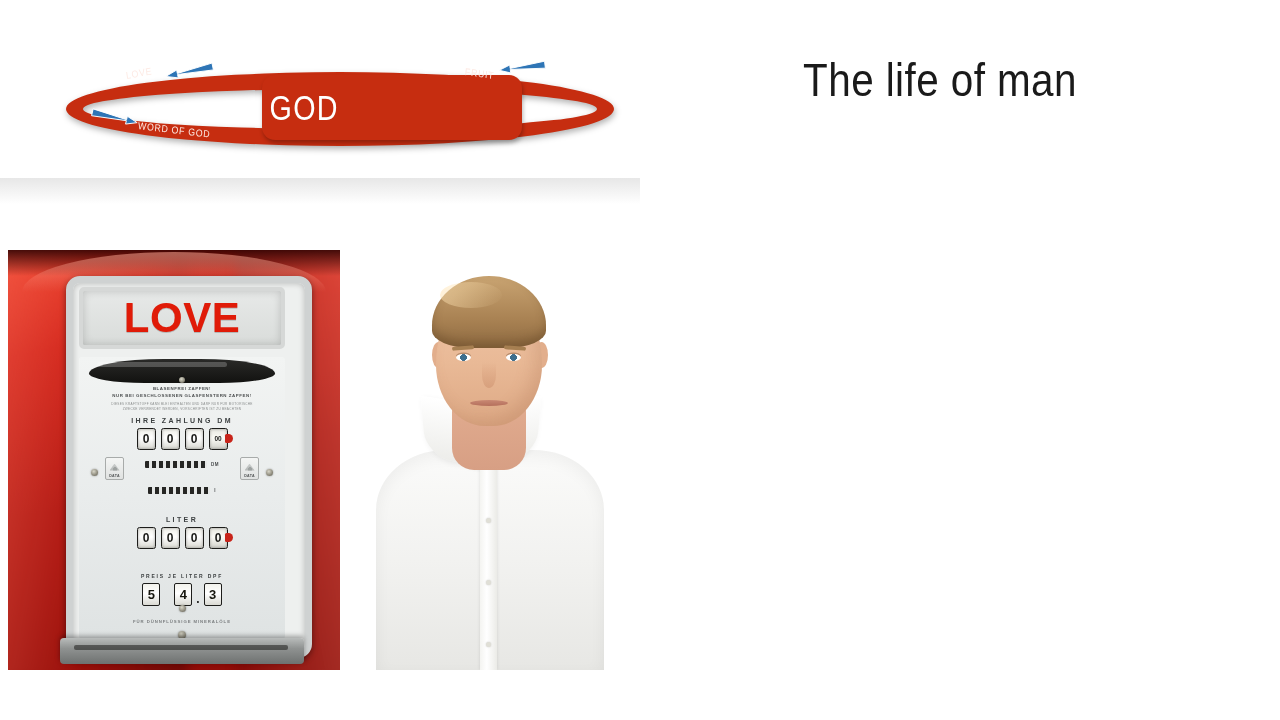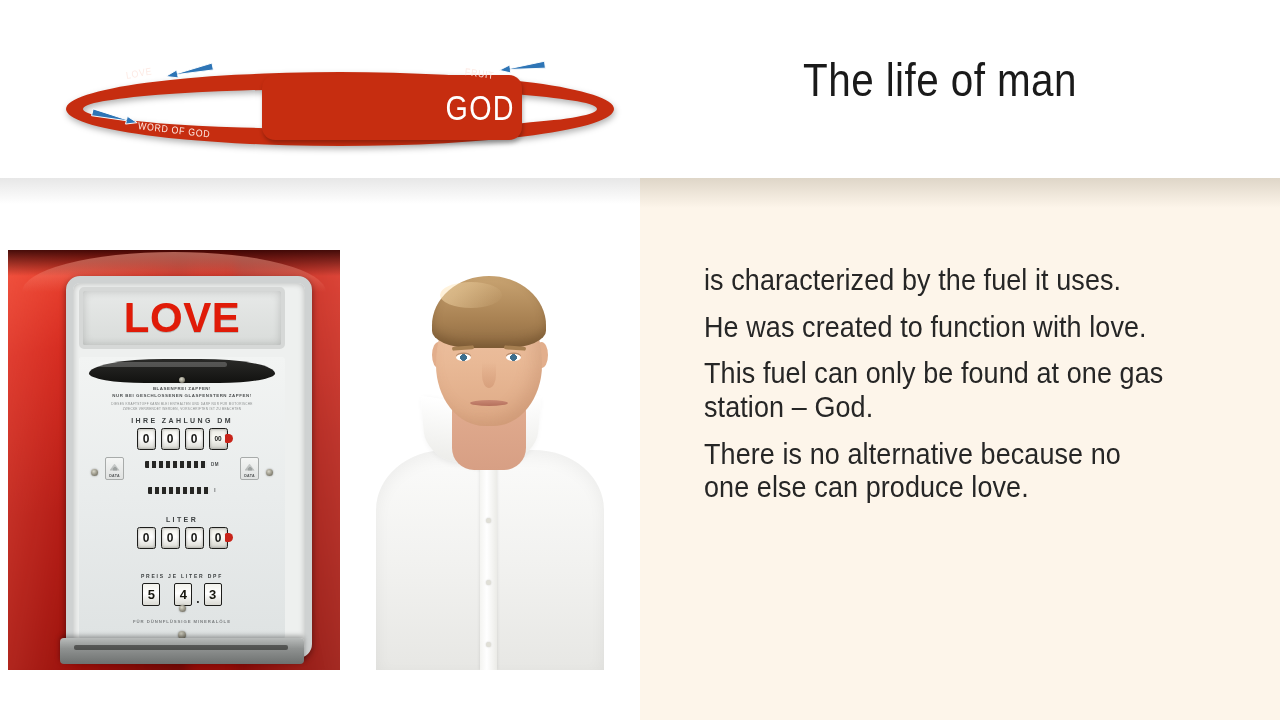--- a/index.html
+++ b/index.html
@@ -47,21 +47,21 @@
   }
   .god-box {
     position: absolute;
     left: 202px; top: 39px;
     width: 260px; height: 65px;
     background: #C62D10;
     border-radius: 13px;
     box-shadow: 1px 3px 4px rgba(0,0,0,0.28);
     display: flex;
     align-items: center;
-    justify-content: flex-end;
+    justify-content: flex-start;
   }
   .god-label {
     color: #ffffff;
     font-family: "Liberation Sans Narrow", "Liberation Sans", sans-serif;
     font-size: 35px;
     font-weight: 300;
     letter-spacing: 1.5px;
     transform: scaleX(0.82);
   }
 
@@ -632,22 +632,14 @@
       <div class="hair"></div>
       <div class="brow brow-l"></div>
       <div class="brow brow-r"></div>
       <div class="eye eye-l"></div>
       <div class="eye eye-r"></div>
       <div class="nose"></div>
       <div class="mouth"></div>
     </div>
   </div>
 
-  <div class="right-pane">
-    <div class="body-text">
-      <p>is characterized by the fuel it uses.</p>
-      <p>He was created to function with love.</p>
-      <p>This fuel can only be found at one gas station – God.</p>
-      <p>There is no alternative because no one else can produce love.</p>
-    </div>
-  </div>
 
 </div>
 
 </body></html>

